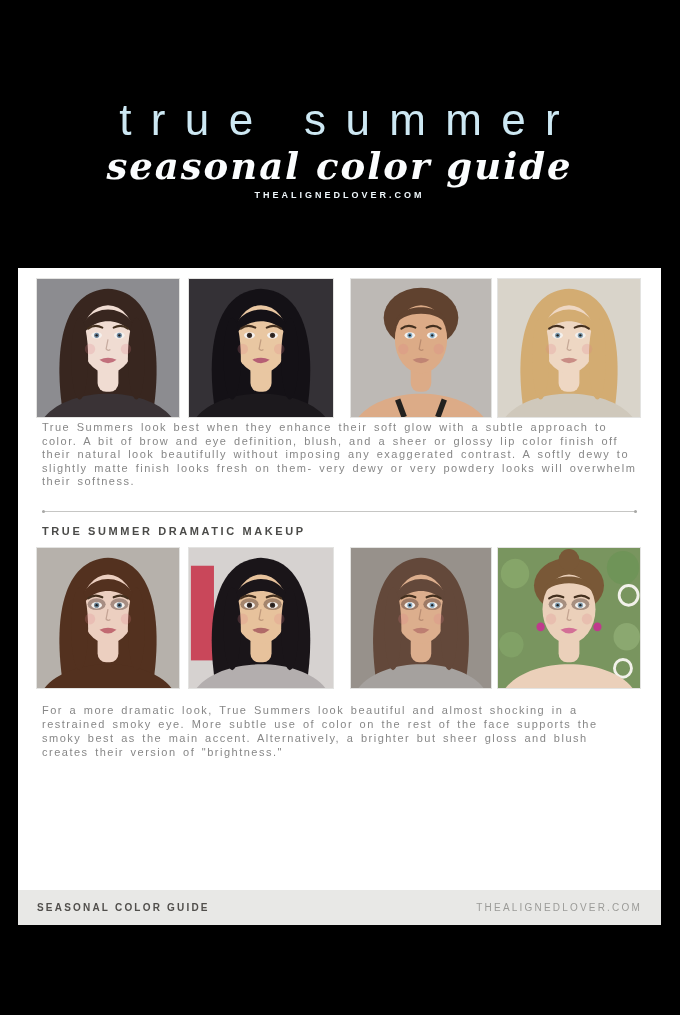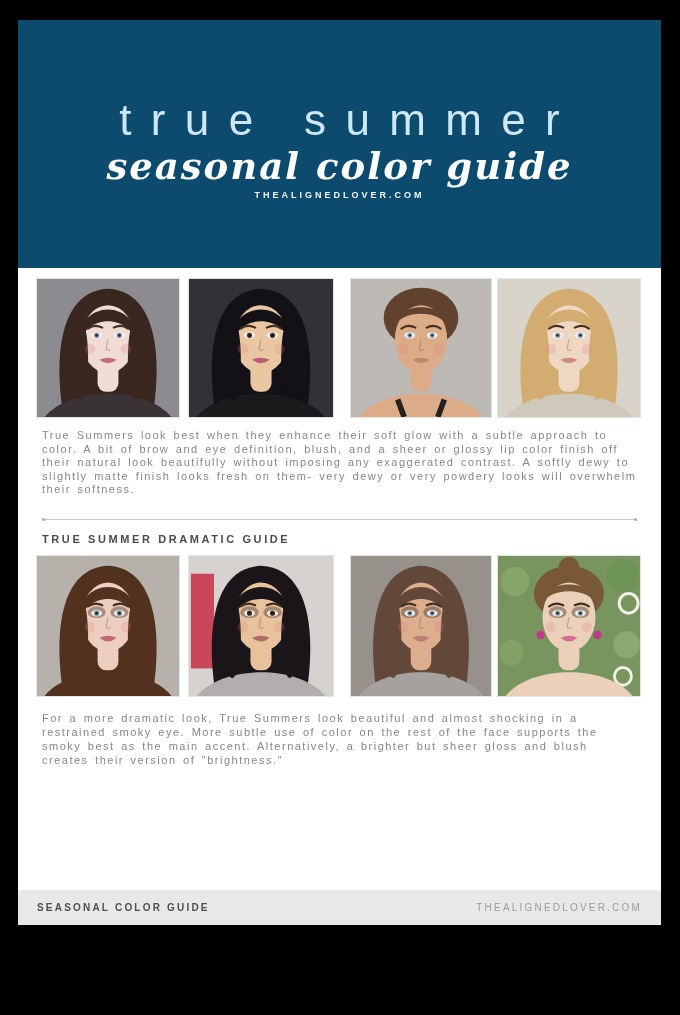--- a/index.html
+++ b/index.html
@@ -67,21 +67,21 @@
     overflow:hidden;
     background:#ccc;
   }
   .photo svg{display:block;width:100%;height:100%;}
   .photo:nth-child(1){width:144px;margin-right:8px;}
   .photo:nth-child(2){width:146px;margin-right:16px;}
   .photo:nth-child(3){width:142px;margin-right:5px;}
   .photo:nth-child(4){width:144px;}
   .row-dramatic .photo{height:142px;}
   .body-text{
-    margin:11px 6px 0 6px;
+    margin:3px 6px 0 6px;
     width:596px;
     font-size:11px;
     letter-spacing:1.5px;
     word-spacing:2px;
     line-height:13.5px;
     color:#878787;
   }
   .divider{
     margin:22px 6px 0 6px;
     height:0;
@@ -117,21 +117,21 @@
   .footer-right{
     font-size:10px;
     letter-spacing:2.2px;color:#9b9b98;
   }
 </style>
 </head>
 <body>
 
 <div class="card">
 
-  <div class="banner" style="background: #0c4a6e;">
+  <div class="banner" style="background: #000000; text-decoration: underline;">
     <div class="banner-title" style="color: rgb(205, 232, 243);">true summer</div>
     <div class="banner-script">seasonal color guide</div>
     <div class="banner-site">THEALIGNEDLOVER.COM</div>
   </div>
 
   <div class="content">
 
 
     <div class="photo-row row-natural">
         <div class="photo" role="img" aria-label="pale woman with dark brown hair and natural makeup on gray background" title="pale woman with dark brown hair and natural makeup on gray background">
@@ -229,21 +229,21 @@
             <circle cx="94" cy="72" r="5.5" fill="rgba(225,128,138,0.22)"></circle>
             <path d="M66 83 Q75 79 84 83 Q75 90.5 66 83 Z" fill="#c98d85"></path>
           </svg>
         </div>
       </div>
 
     <p class="body-text">True Summers look best when they enhance their soft glow with a subtle approach to color. A bit of brow and eye definition, blush, and a sheer or glossy lip color finish off their natural look beautifully without imposing any exaggerated contrast. A softly dewy to slightly matte finish looks fresh on them- very dewy or very powdery looks will overwhelm their softness.</p>
 
     <div class="divider"></div>
 
-    <div class="section-heading second">TRUE SUMMER DRAMATIC GUIDE</div>
+    <div class="section-heading second">TRUE SUMMER DRAMATIC MAKEUP</div>
 
     <div class="photo-row row-dramatic">
         <div class="photo" role="img" aria-label="woman with auburn brown hair and smoky eye makeup outdoors" title="woman with auburn brown hair and smoky eye makeup outdoors">
           <svg viewBox="0 0 150 142" preserveAspectRatio="none" xmlns="http://www.w3.org/2000/svg">
             <rect width="150" height="142" fill="#b6b1ab"></rect>
             <path d="M28 142 C16 70 28 12 75 10 C122 12 134 70 122 142 Z" fill="#53311f"></path>
             <path d="M8 142 C35 110 115 110 142 142 Z" fill="#53311f"></path>
             <rect x="64" y="86" width="22" height="30" rx="9" fill="#eccfc0"></rect>
             <ellipse cx="75" cy="62" rx="28" ry="35" fill="#eccfc0"></ellipse>
             <path d="M44 72 C38 18 112 18 106 72 C103 34 47 34 44 72 Z" fill="#53311f"></path>

